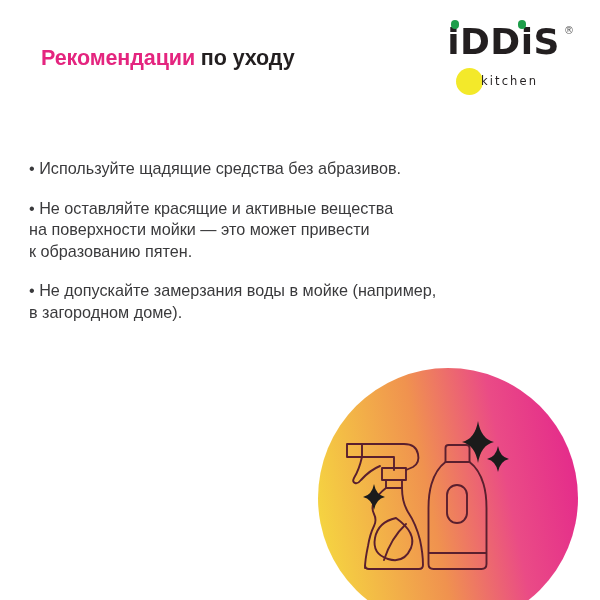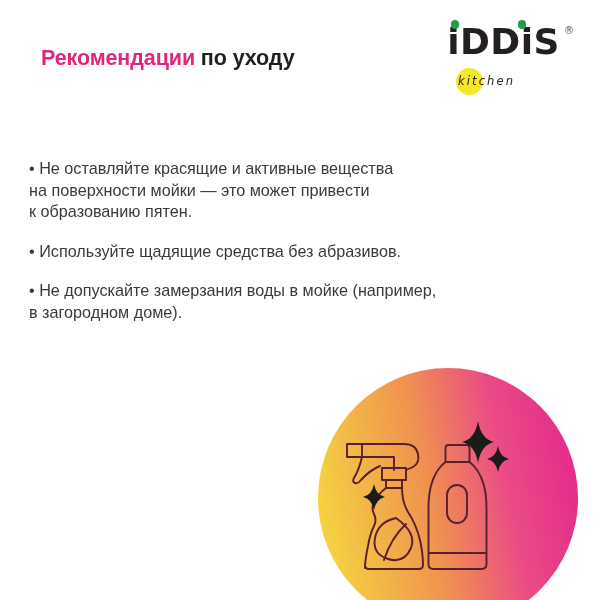--- a/index.html
+++ b/index.html
@@ -94,28 +94,27 @@
     position: absolute;
     left: 0;
     top: 0;
     width: 27px;
     height: 27px;
     border-radius: 50%;
     background: #f3e92a;
   }
   .kitchen-label {
     position: absolute;
-    left: 2px;
+    left: 25px;
     top: 6px;
     font-size: 11.5px;
     letter-spacing: 2.1px;
     color: #231f20;
     font-family: "DejaVu Sans", sans-serif;
     line-height: 15px;
-    font-style: italic;
   }
 
   
   .body-copy {
     position: absolute;
     left: 29px;
     top: 158px;
     width: 520px;
     color: #3a3a3c;
     font-size: 16.2px;
@@ -157,24 +156,24 @@
       <span class="logo-reg">®</span>
       <div class="logo-kitchen">
         <span class="kitchen-circle"></span>
         <span class="kitchen-label">kitchen</span>
       </div>
     </div>
 
   </div>
 
   <div class="body-copy">
+    <p class="bullet">• Используйте щадящие средства без абразивов.</p>
     <p class="bullet">• Не оставляйте красящие и активные вещества
 на поверхности мойки — это может привести
 к образованию пятен.</p>
-    <p class="bullet">• Используйте щадящие средства без абразивов.</p>
     <p class="bullet">• Не допускайте замерзания воды в мойке (например,
 в загородном доме).</p>
   </div>
 
   <div class="illustration">
     <svg width="310" height="248" viewBox="0 0 310 248" xmlns="http://www.w3.org/2000/svg">
       <defs>
         <linearGradient id="blobGrad" x1="0" y1="0.55" x2="1" y2="0.35">
           <stop offset="0%" stop-color="#f5d341"></stop>
           <stop offset="42%" stop-color="#f0924f"></stop>

